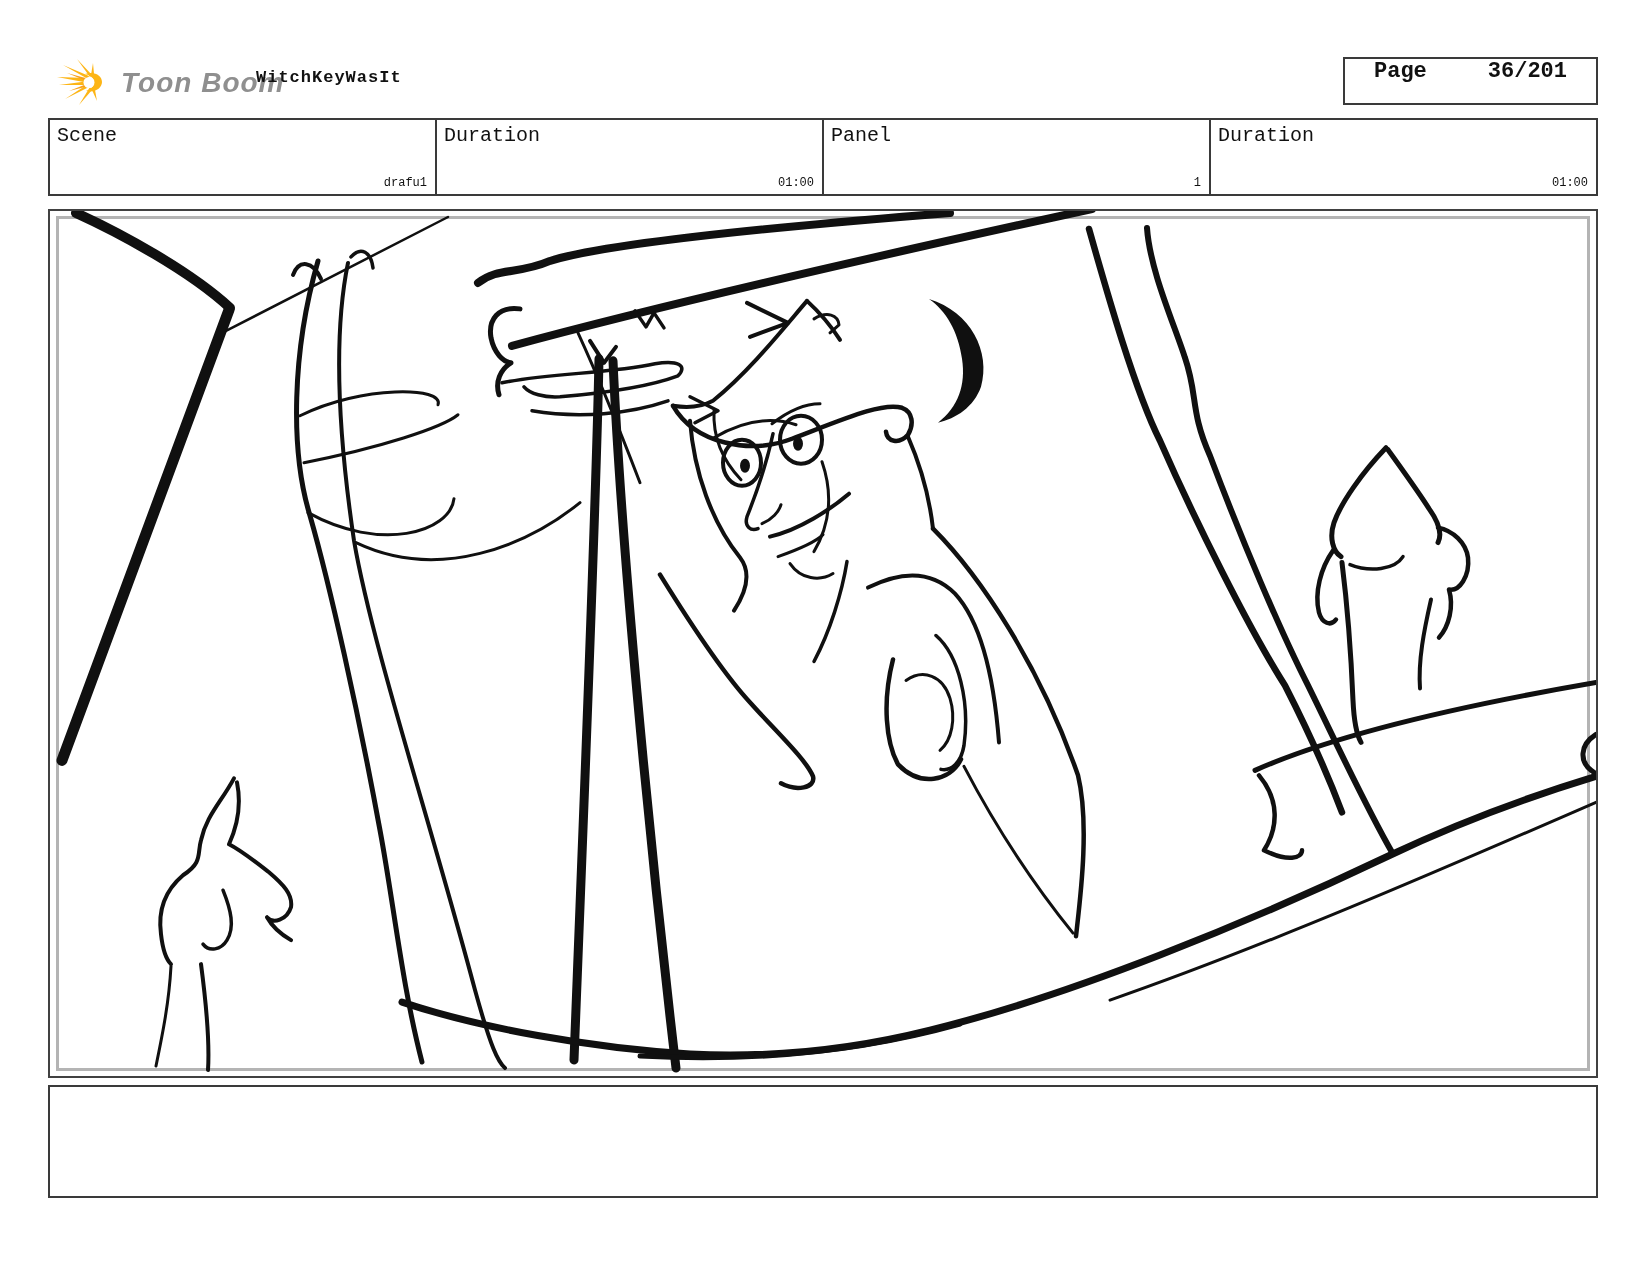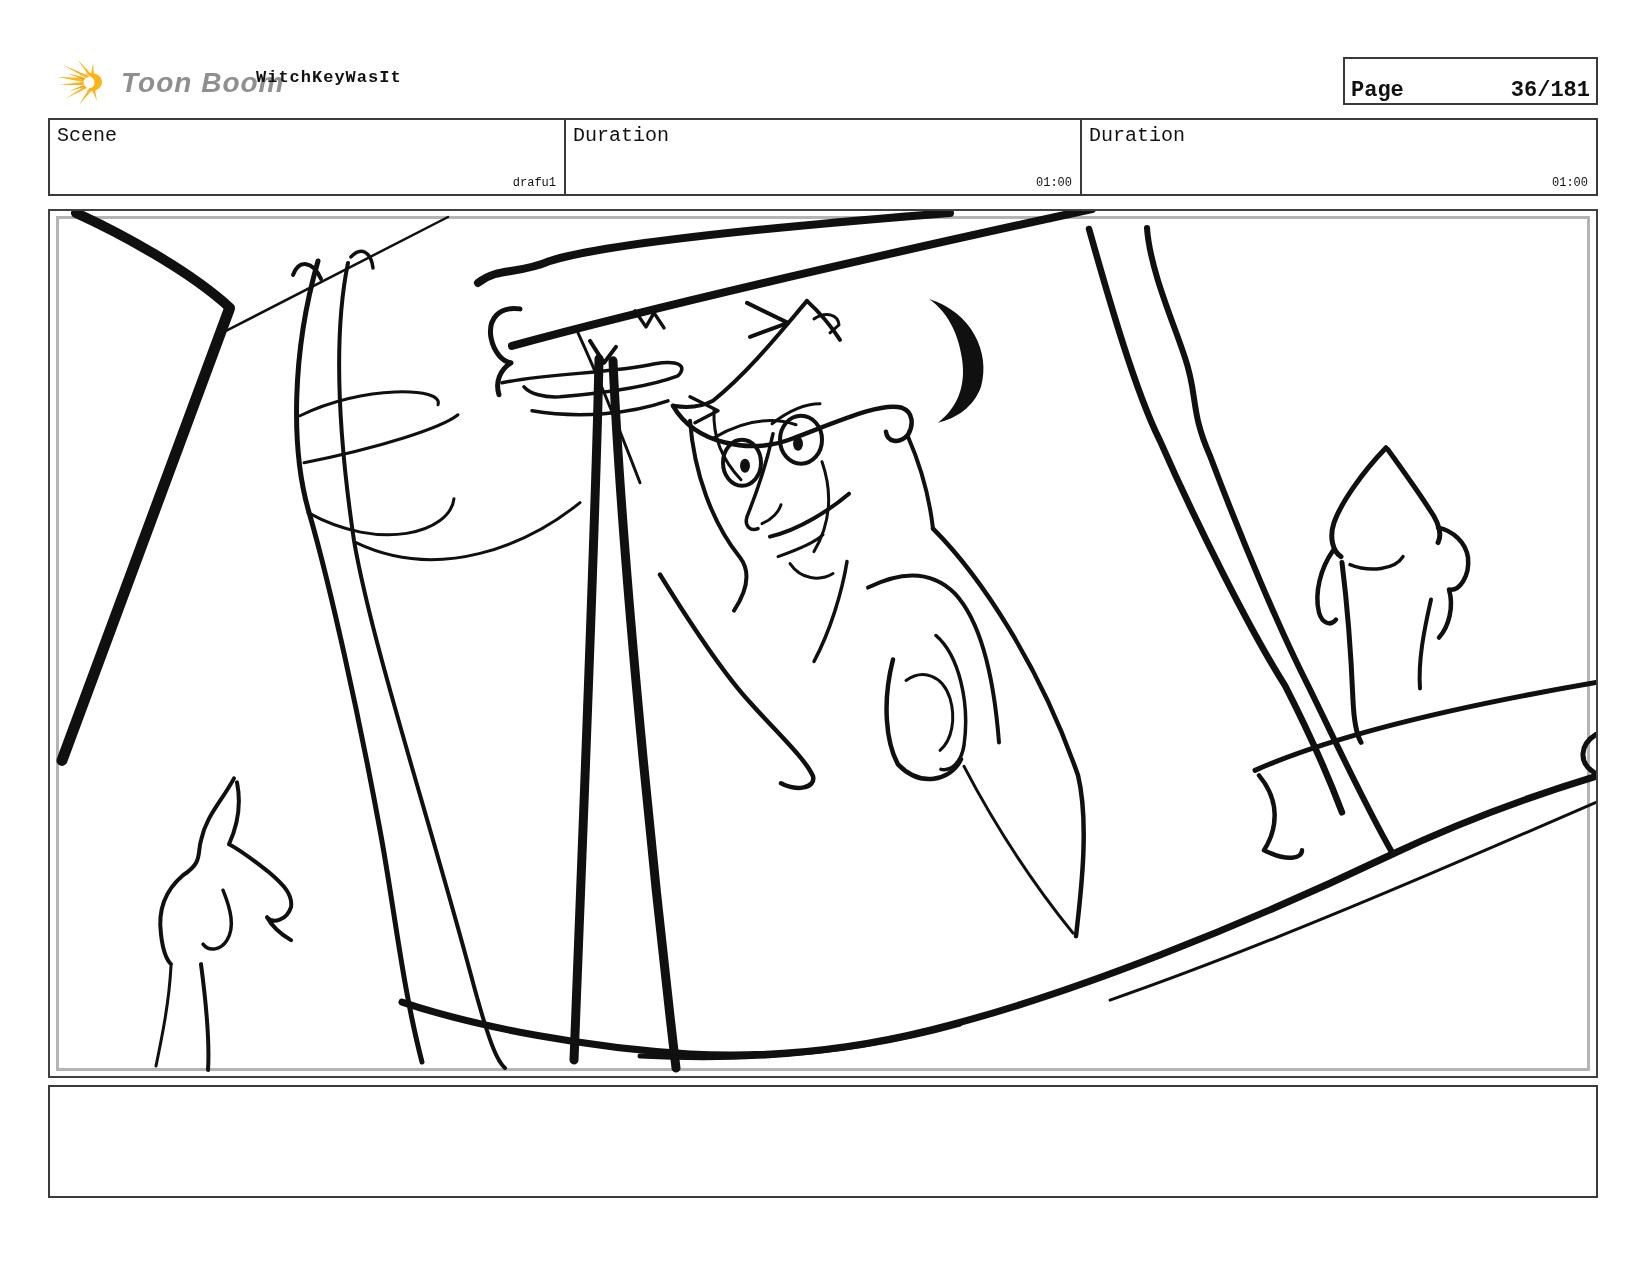--- a/index.html
+++ b/index.html
@@ -15,22 +15,22 @@
   .burst{width:52px;height:52px;flex:0 0 auto;}
   .brand{
     font-family:"Liberation Sans", sans-serif;font-weight:bold;font-style:italic;
     font-size:28px;color:#8f8f8f;letter-spacing:1px;margin-left:14px;white-space:nowrap;
   }
   .doc-title{
     left:256px;top:68px;font-weight:bold;font-size:17px;letter-spacing:1px;white-space:nowrap;
   }
   .page-box{
     left:1343px;top:57px;width:255px;height:48px;border:2px solid #3a3a3a;
-    display:flex;justify-content:space-between;align-items:flex-end;
-    padding:0 6px;font-weight:bold;font-size:22px;
+    display:flex;justify-content:space-between;align-items:flex-start;
+    padding:0 29px;font-weight:bold;font-size:22px;
   }
 
   
   .info-row{
     left:48px;top:118px;width:1550px;height:78px;border:2px solid #3a3a3a;
     display:flex;background:#fff;
   }
   .info-cell{flex:1 1 0;position:relative;border-right:2px solid #3a3a3a;text-decoration:underline;}
   .info-cell:last-child{border-right:none;}
   .cell-label{position:absolute;left:7px;top:4px;font-size:20px;}
@@ -75,31 +75,35 @@
     <path d="M30,17 C40,14 47,19 47,25 C47,31 40,36 31,34 C36,32 39,29 39,25 C39,21 35,18 30,17 Z" fill="#fdb515"></path>
     <circle cx="34" cy="25.5" r="5.5" fill="#ffffff"></circle>
   </svg>
   <span class="brand">Toon Boom</span>
 </div>
 
 <div class="abs doc-title">WitchKeyWasIt</div>
 
 <div class="abs page-box">
   <span>Page</span>
-  <span>36/181</span>
+  <span>36/201</span>
 </div>
 
 <div class="abs info-row">
   <div class="info-cell">
     <span class="cell-label">Scene</span>
     <span class="cell-value">drafu1</span>
   </div>
   <div class="info-cell">
     <span class="cell-label">Duration</span>
     <span class="cell-value">01:00</span>
+  </div>
+  <div class="info-cell">
+    <span class="cell-label">Panel</span>
+    <span class="cell-value">1</span>
   </div>
   <div class="info-cell">
     <span class="cell-label">Duration</span>
     <span class="cell-value">01:00</span>
   </div>
 </div>
 
 <div class="abs panel">
   <div class="panel-inner"></div>
   <svg class="sketch" viewBox="0 0 1546 866" preserveAspectRatio="none">

